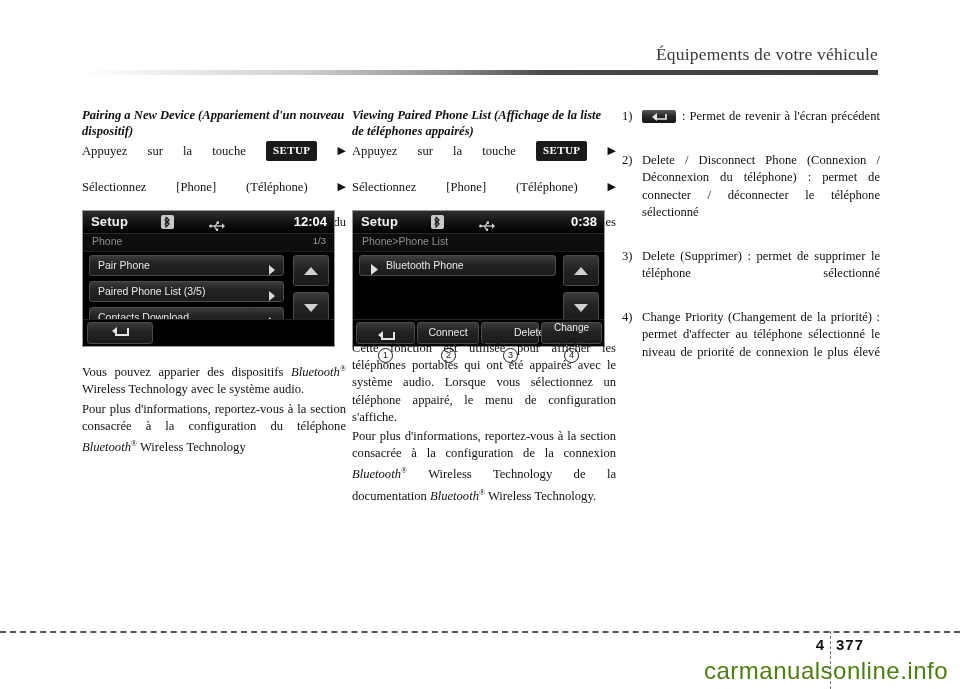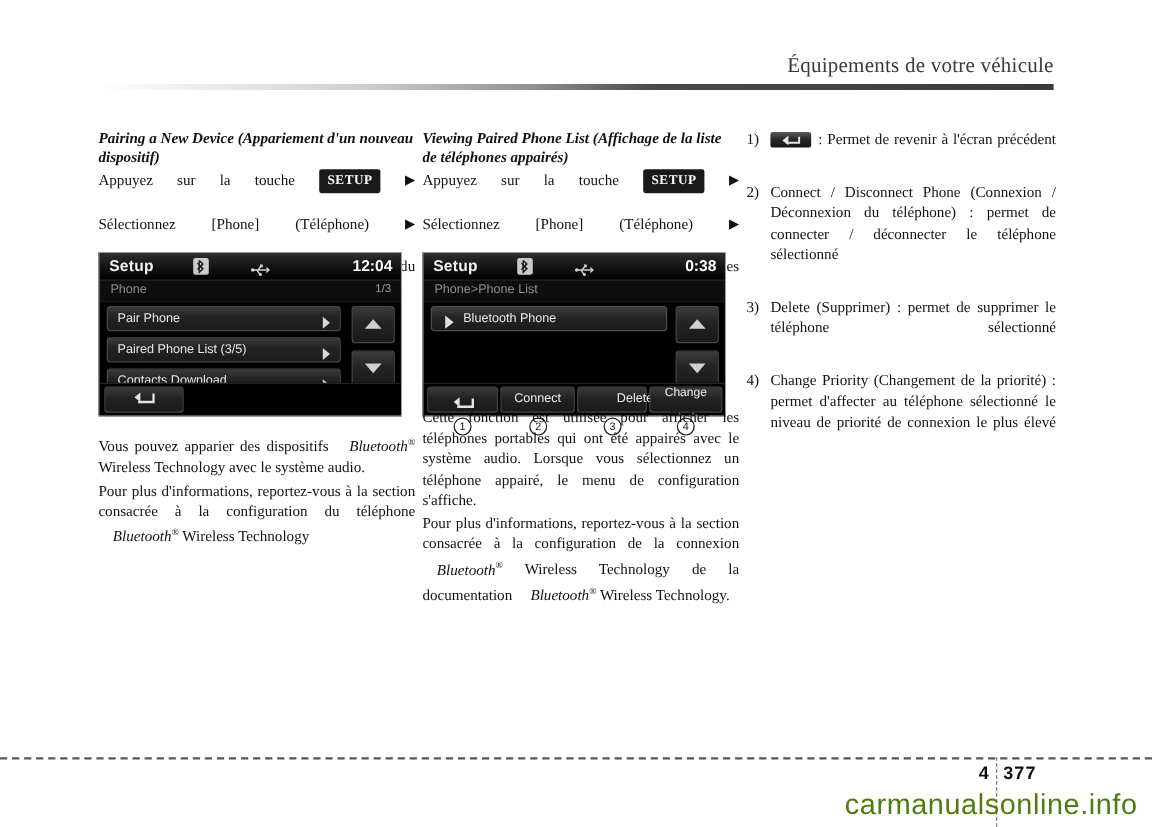--- a/index.html
+++ b/index.html
@@ -32,21 +32,21 @@
     font-size:12.6px;font-weight:bold;font-style:italic;color:#111;
     line-height:15.5px;margin:0 0 3px 0;
   }
   p.body{
     font-size:12.6px;color:#111;line-height:17.2px;margin:0 0 2px 0;
     text-align:justify;text-justify:inter-word;
   }
   .jl{ text-align:justify; }
   .jl:after{content:"";display:inline-block;width:100%;}
 
-  .bt{font-style:italic;margin-left:12px;}
+  .bt{font-style:italic;}
   .reg{font-size:8px;vertical-align:super;font-style:normal;}
 
   .setupkey{
     display:inline-block;background:#1a1a1a;color:#ffffff;
     font-size:11px;font-weight:bold;letter-spacing:.4px;
     padding:1px 7px 2px 7px;border-radius:2px;
     position:relative;top:-1px;
   }
   .arrw{font-size:11px;line-height:1;position:relative;top:-1px;}
 
@@ -377,21 +377,21 @@
         <span class="backkey">
           <svg width="16" height="10" viewBox="0 0 16 10">
               <path d="M15 2 L15 7 L4 7" fill="none" stroke="#e4e4e4" stroke-width="1.7"></path>
               <path d="M6 1 L6 9 L1 5 Z" fill="#e4e4e4"></path>
             </svg>
         </span>
         <span class="jl">: Permet de revenir à l'écran précédent</span>
       </li>
       <li>
         <span class="num">2)</span>
-        <span class="jl">Connect / Disconnect Phone (Connexion / Déconnexion du téléphone) : permet de connecter / déconnecter le téléphone sélectionné</span>
+        <span class="jl">Delete / Disconnect Phone (Connexion / Déconnexion du téléphone) : permet de connecter / déconnecter le téléphone sélectionné</span>
       </li>
       <li>
         <span class="num">3)</span>
         <span class="jl">Delete (Supprimer) : permet de supprimer le téléphone sélectionné</span>
       </li>
       <li>
         <span class="num">4)</span>
         <span class="jl">Change Priority (Changement de la priorité) : permet d'affecter au téléphone sélectionné le niveau de priorité de connexion le plus élevé</span>
       </li>
     </ol>

